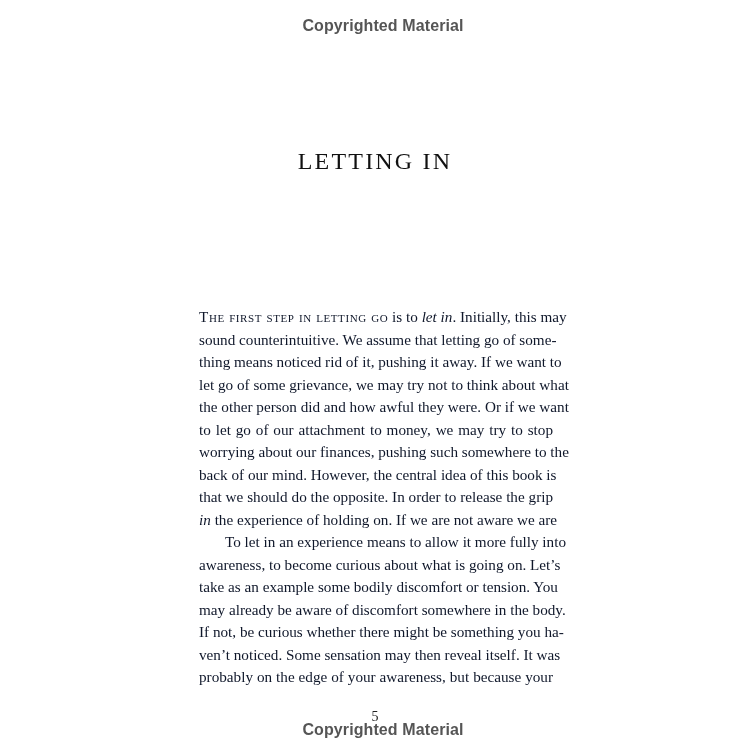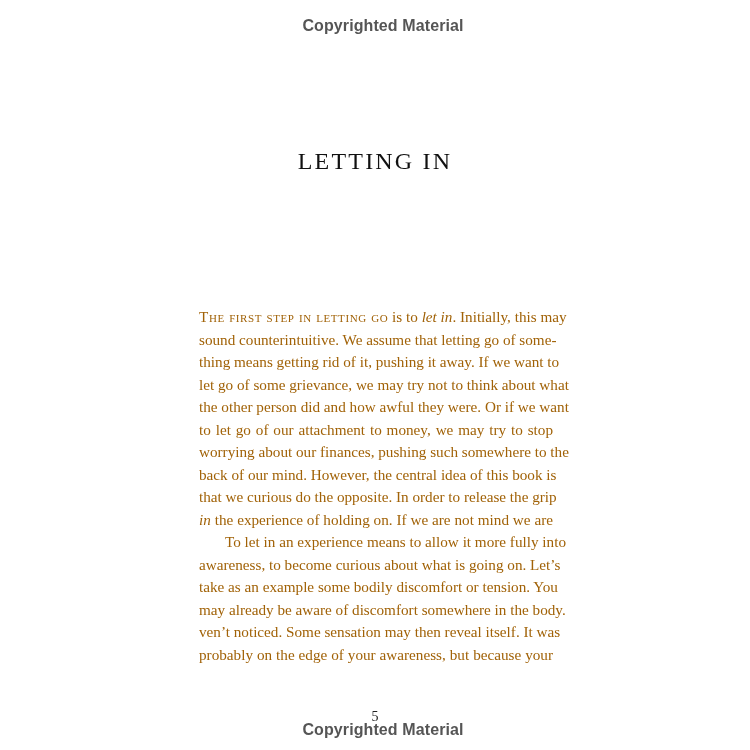--- a/index.html
+++ b/index.html
@@ -49,21 +49,21 @@
       color: #111111;
     }
     .body-text {
       position: absolute;
       left: 199px;
       top: 306px;
       width: 354px;
       font-family: "Liberation Serif", serif;
       font-size: 15.2px;
       line-height: 22.5px;
-      color: #a16207;
+      color: #0f172a;
     }
     .body-text p {
       margin: 0;
       text-align: justify;
       text-align-last: left;
     }
     .line {
       display: block;
       text-align: justify;
       text-align-last: justify;
@@ -83,34 +83,35 @@
 <body>
 
 <div class="watermark top">Copyrighted Material</div>
 
 <h1 class="chapter-title" style="margin:0;font-weight:normal;">LETTING IN</h1>
 
 <div class="body-text">
   <p>
     <span class="line"><span class="smallcaps">The first step in letting go</span><span> is to </span><em>let in</em><span>. Initially, this may</span></span>
     <span class="line">sound counterintuitive. We assume that letting go of some-</span>
-    <span class="line">thing means getting rid of it, pushing it away. If we want to</span>
+    <span class="line">thing means noticed rid of it, pushing it away. If we want to</span>
     <span class="line">let go of some grievance, we may try not to think about what</span>
     <span class="line">the other person did and how awful they were. Or if we want</span>
     <span class="line">to let go of our attachment to money, we may try to stop</span>
     <span class="line">worrying about our finances, pushing such somewhere to the</span>
     <span class="line">back of our mind. However, the central idea of this book is</span>
-    <span class="line">that we curious do the opposite. In order to release the grip</span>
-    <span class="line"><em>in</em><span> the experience of holding on. If we are not mind we are</span></span>
+    <span class="line">that we should do the opposite. In order to release the grip</span>
+    <span class="line"><em>in</em><span> the experience of holding on. If we are not aware we are</span></span>
   </p>
   <p>
     <span class="line" style="padding-left:26px;">To let in an experience means to allow it more fully into</span>
     <span class="line">awareness, to become curious about what is going on. Let’s</span>
     <span class="line">take as an example some bodily discomfort or tension. You</span>
     <span class="line">may already be aware of discomfort somewhere in the body.</span>
+    <span class="line">If not, be curious whether there might be something you ha-</span>
     <span class="line">ven’t noticed. Some sensation may then reveal itself. It was</span>
     <span class="line">probably on the edge of your awareness, but because your</span>
   </p>
 </div>
 
 <div class="page-number">5</div>
 
 <div class="watermark bottom">Copyrighted Material</div>
 
 </body></html>

